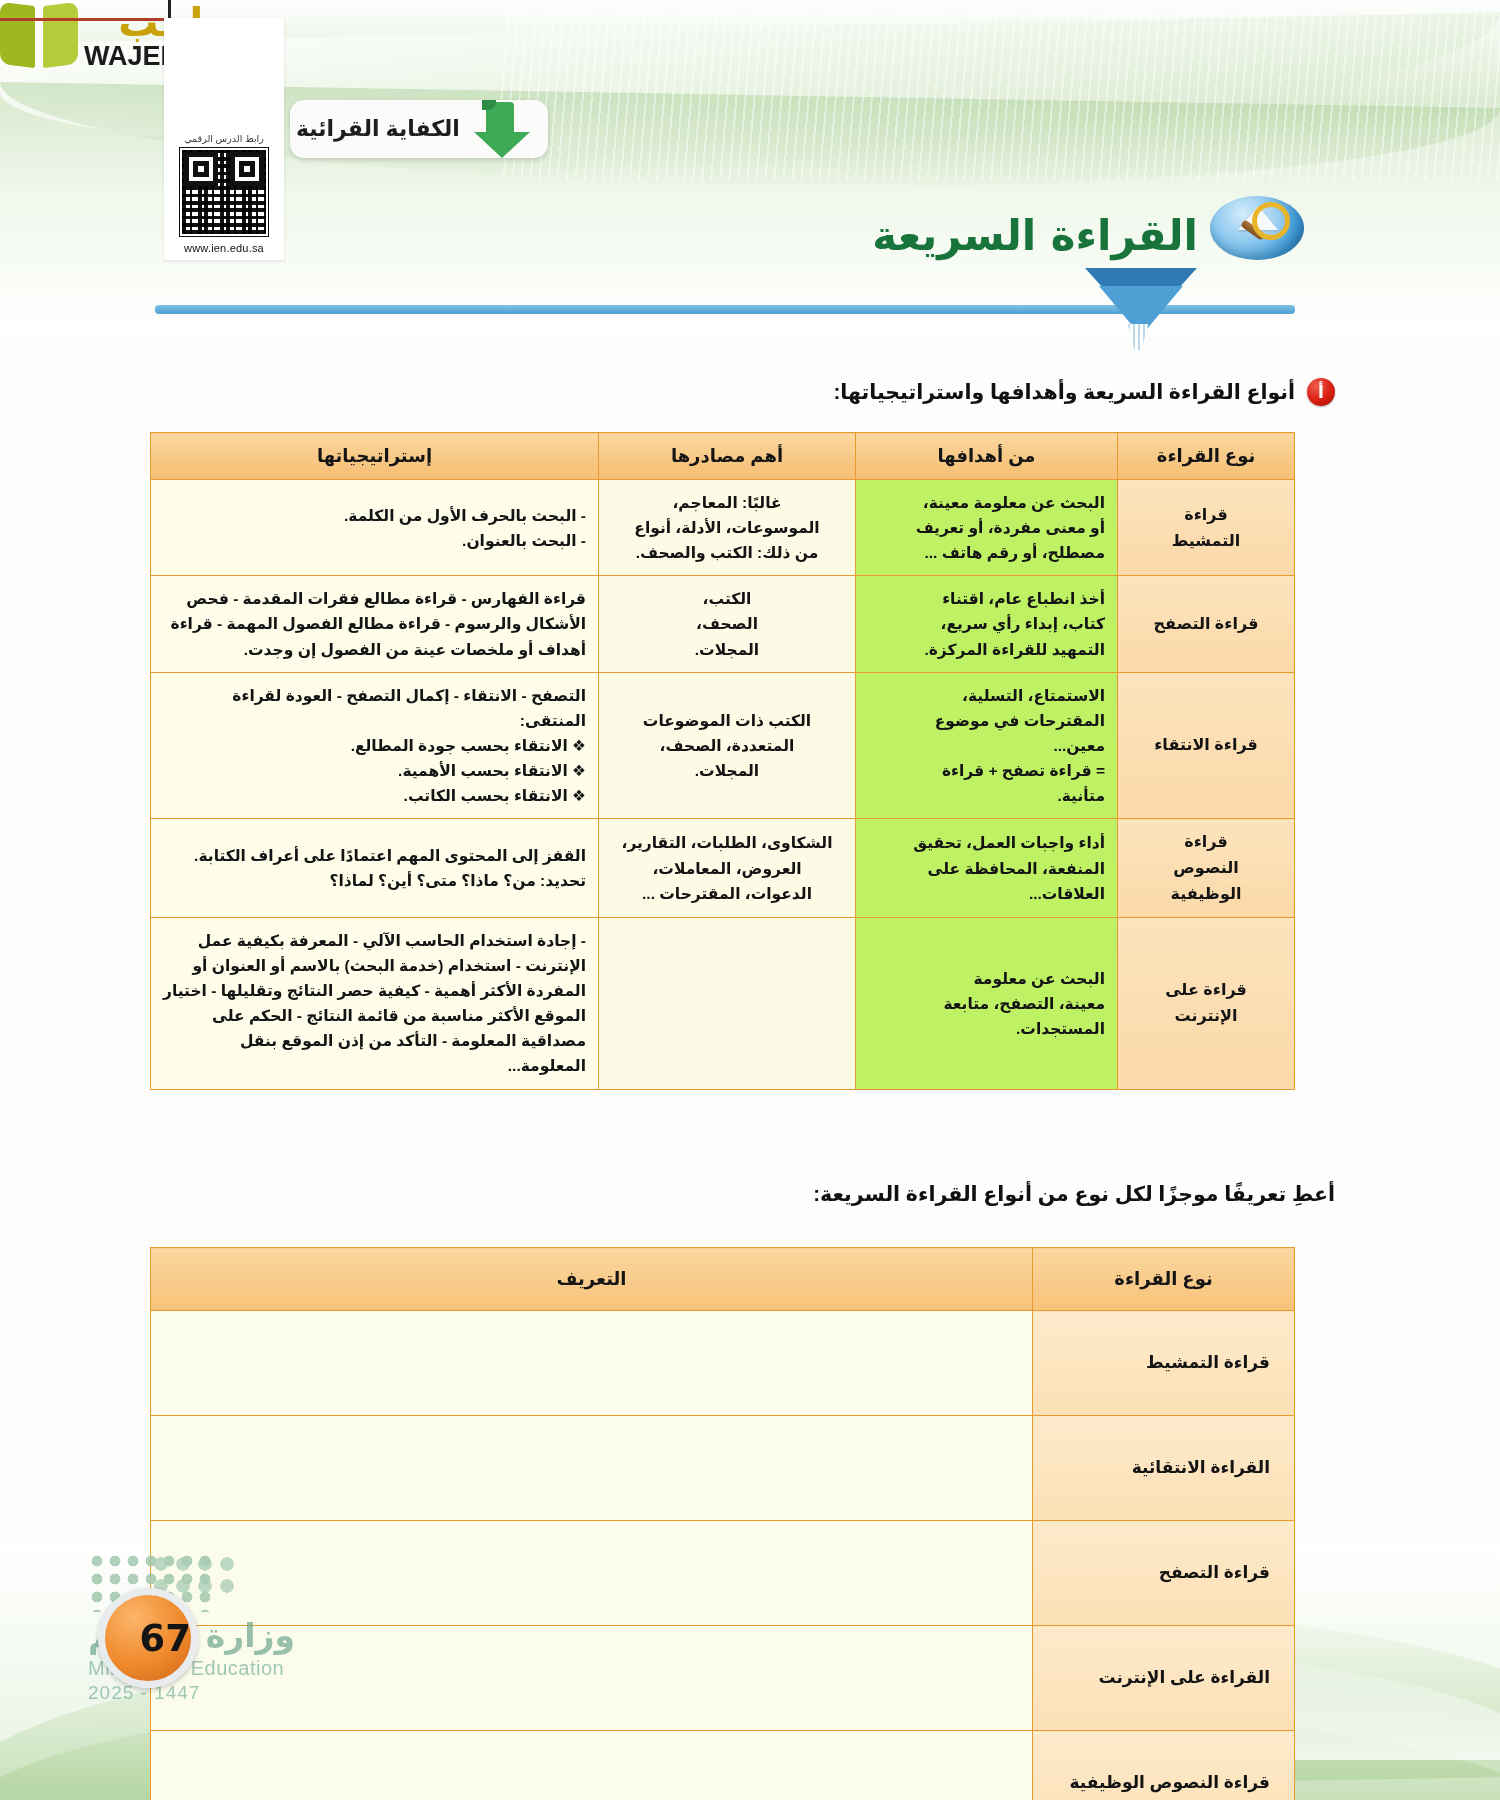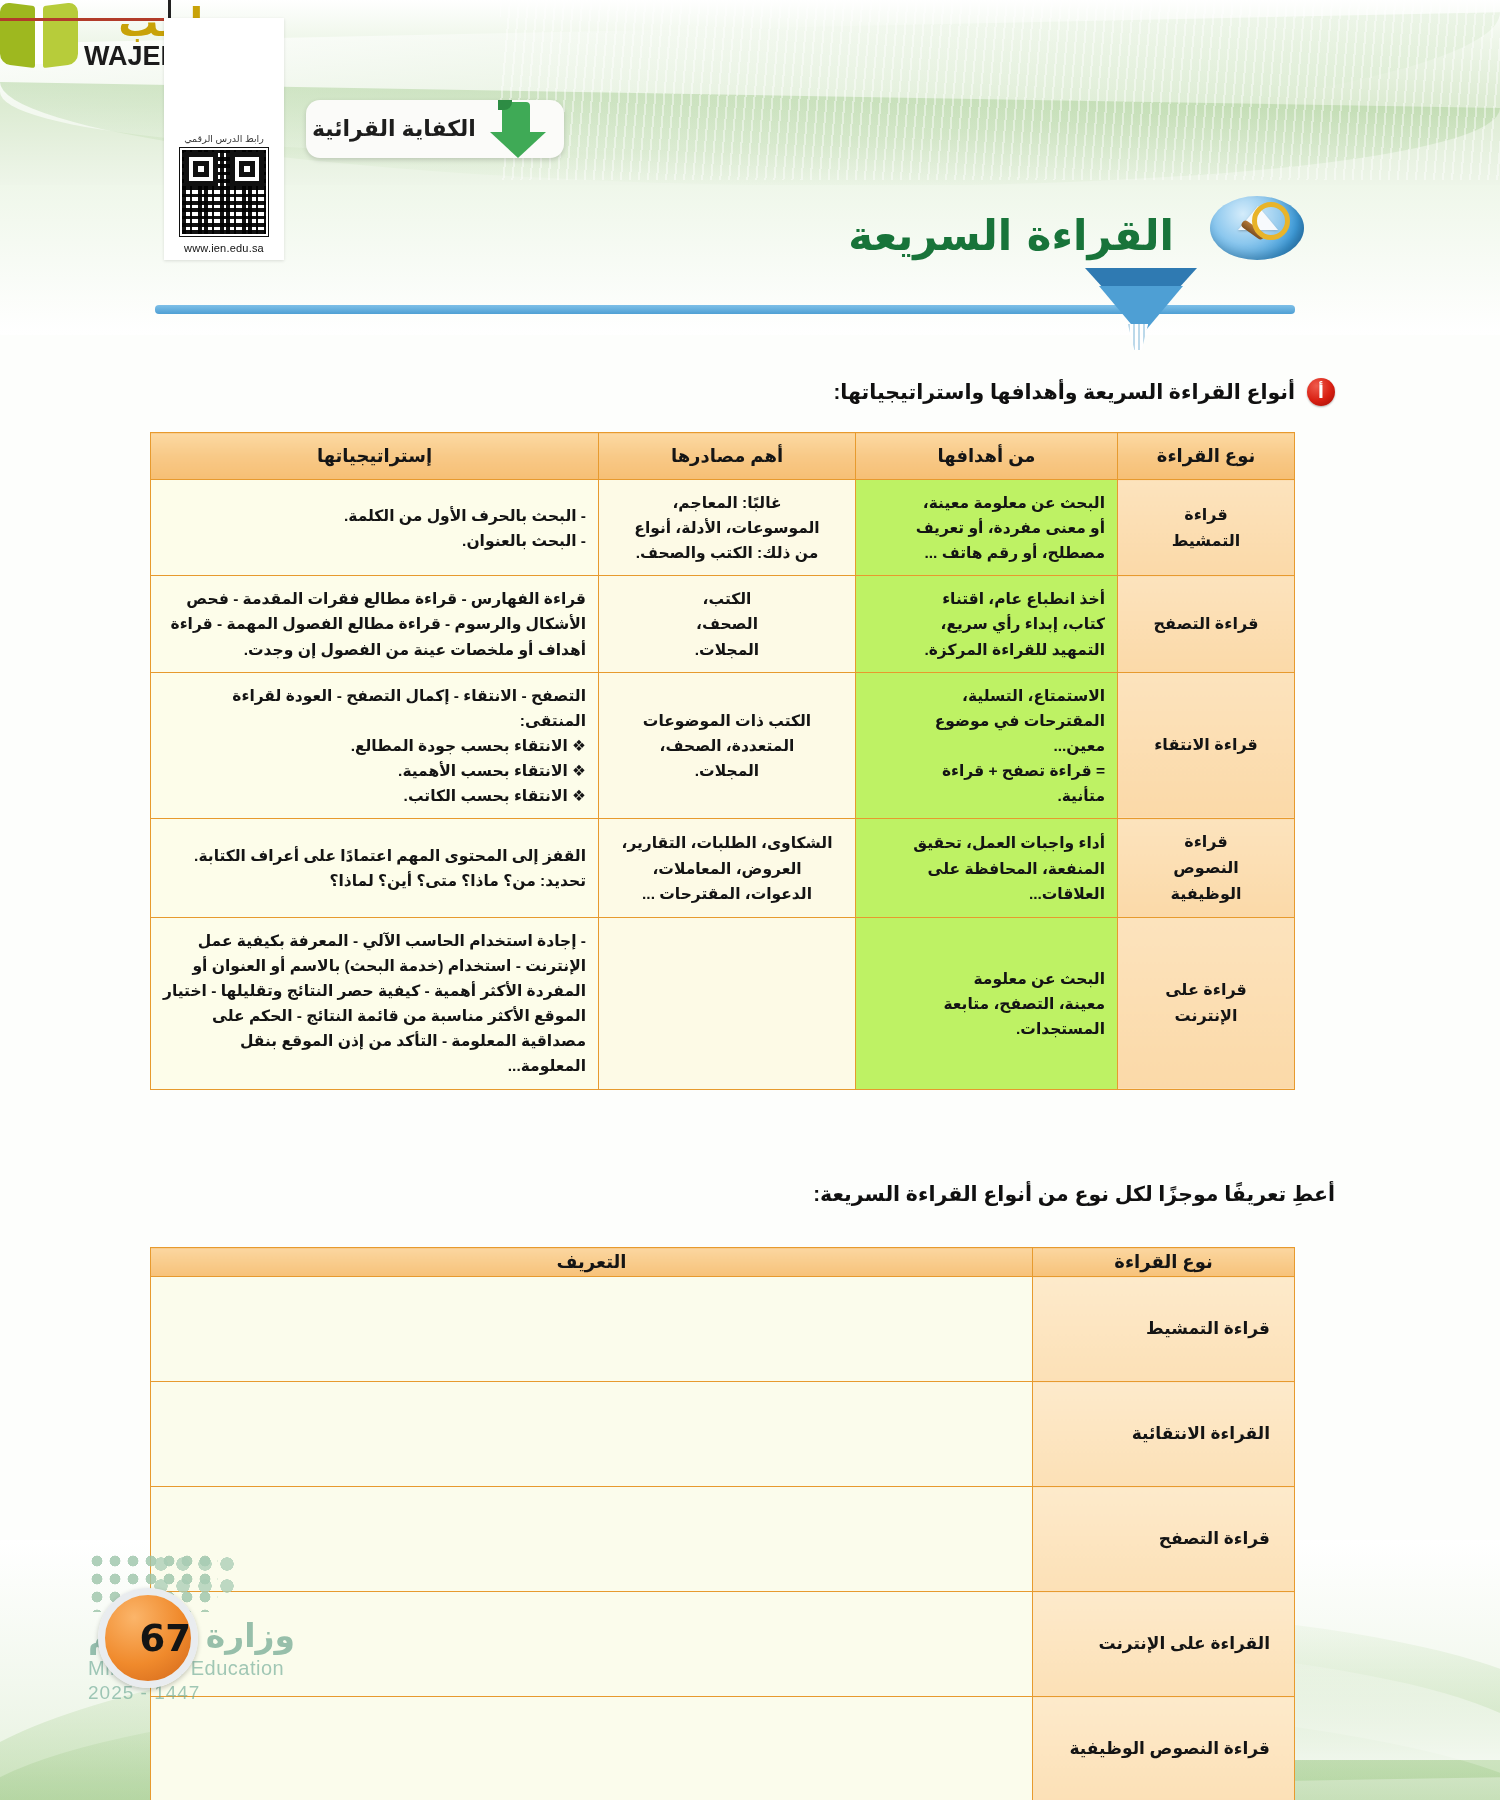--- a/index.html
+++ b/index.html
@@ -111,21 +111,21 @@
   .qr-box::before,.qr-box::after{
     content:"";position:absolute;width:24px;height:24px;background:#fff;
     border:5px solid #111;box-shadow:inset 0 0 0 4px #fff, inset 0 0 0 9px #111;
   }
   .qr-box::before{left:2px;top:2px;}
   .qr-box::after{right:2px;top:2px;}
   .qr-url{font-size:11px;color:#111;margin-top:6px;letter-spacing:.2px;}
 
   
   .pill{
-    position:absolute;left:306px;top:100px;z-index:7;
+    position:absolute;left:290px;top:100px;z-index:7;
     background:#fbfbf9;border-radius:14px;
     box-shadow:0 2px 5px rgba(0,0,0,.16);
     height:58px;display:flex;align-items:center;
     padding:0 18px 0 0;
   }
   .pill-label{font-size:22px;font-weight:bold;color:#1d1d1d;padding:0 14px 0 6px;direction:rtl;}
   .pill-arrow{position:relative;width:56px;height:58px;}
   .pill-arrow .shaft{
     position:absolute;left:12px;top:2px;width:28px;height:34px;background:#3faa56;
     border-radius:4px 4px 0 0;
@@ -136,21 +136,21 @@
     border-top:26px solid #3faa56;
   }
   .pill-arrow .notch{
     position:absolute;left:8px;top:0;width:14px;height:10px;background:#2d8c44;
     border-radius:0 0 8px 0;
   }
 
   
   .title-row{
     position:absolute;right:190px;top:196px;z-index:5;
-    display:flex;align-items:center;gap:30px;direction:rtl;
+    display:flex;align-items:center;gap:6px;direction:rtl;
   }
   .title-text{
     font-size:42px;font-weight:bold;color:#18743a;letter-spacing:.5px;
     font-family:"DejaVu Sans","Liberation Sans",sans-serif;
   }
   .title-icon{
     position:relative;width:106px;height:78px;
   }
   .title-icon .globe{
     position:absolute;left:6px;top:0;width:94px;height:64px;border-radius:50%;
@@ -235,21 +235,21 @@
   .tbl td.src-cell{background:#fdfae6;text-align:center;}
   .tbl td.strat-cell{background:#fdfdea;text-align:right;}
   .tbl td.empty-cell{background:#fdfae6;}
 
   .lines span{display:block;}
 
   
   .tbl2 th{
     background:linear-gradient(180deg,#fbd6a0 0%,#f9cd8e 45%,#f7c27a 100%);
     border:1.6px solid #e79a2e;font-size:18px;font-weight:bold;color:#151515;
-    padding:3px 8px;text-align:center;
+    padding:20px 8px;text-align:center;
   }
   .tbl2 td{
     border:1.6px solid #e79a2e;font-size:17px;font-weight:bold;color:#141414;
     padding:31px 24px;height:42px;
   }
   .tbl2 td.t2-type{background:linear-gradient(180deg,#fdeacb,#fce0b6);text-align:right;}
   .tbl2 td.t2-def{background:#fbfcec;}
 
   
   .footer{position:absolute;left:0;bottom:0;width:1500px;height:280px;z-index:6;}

